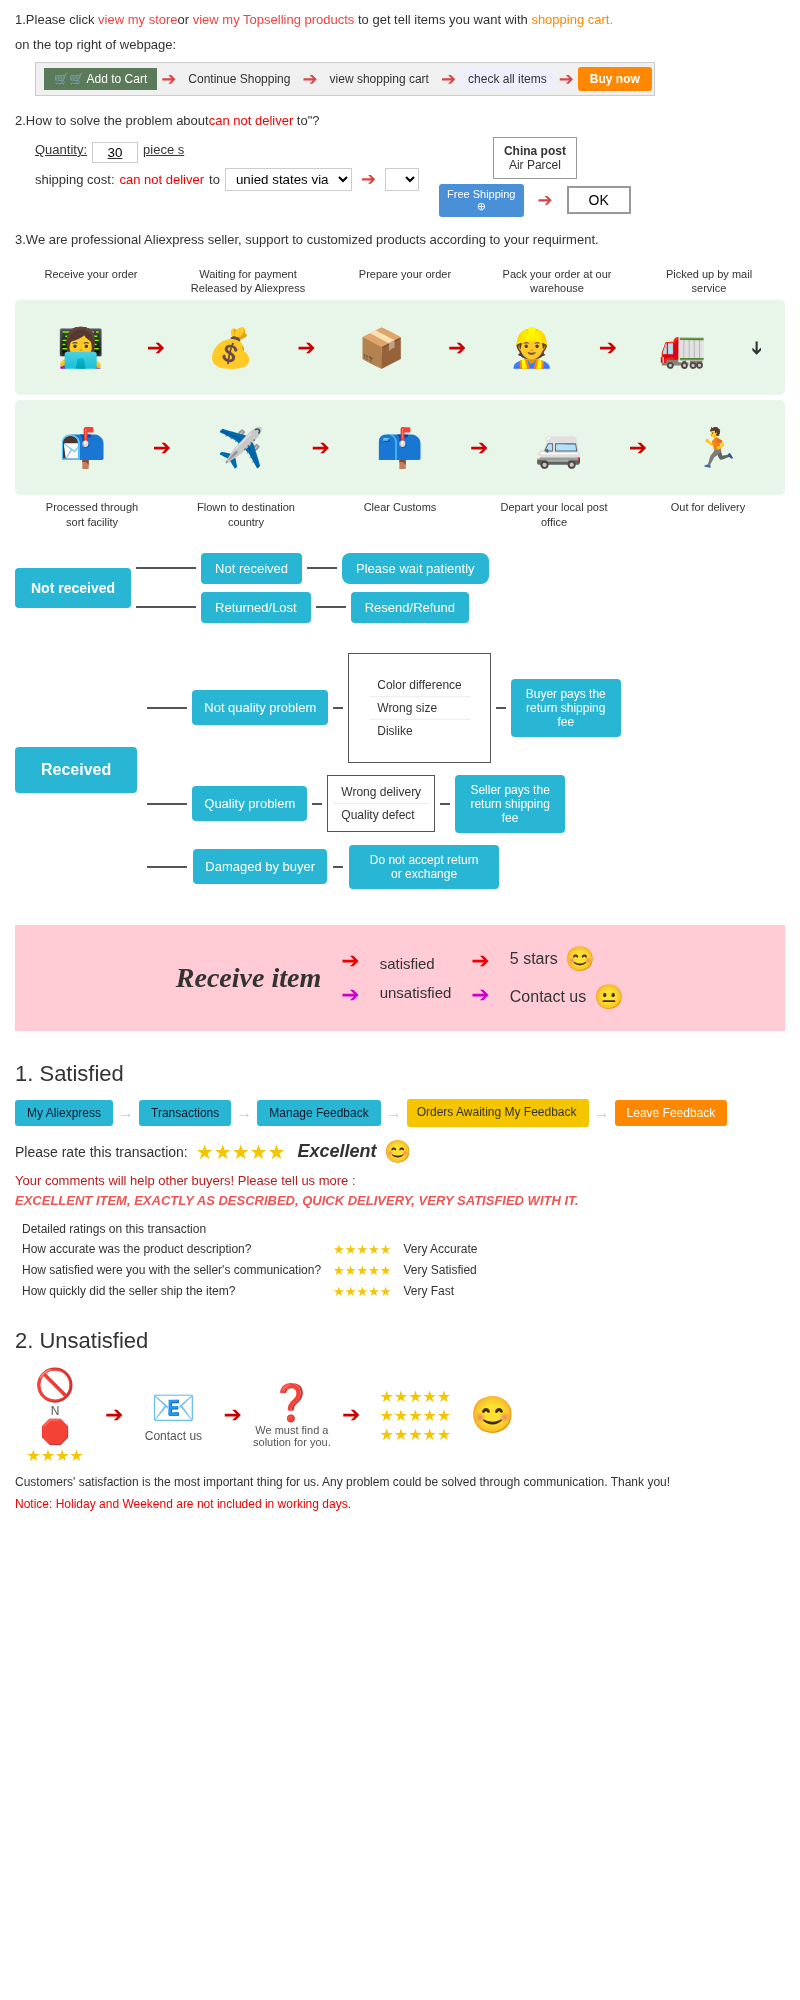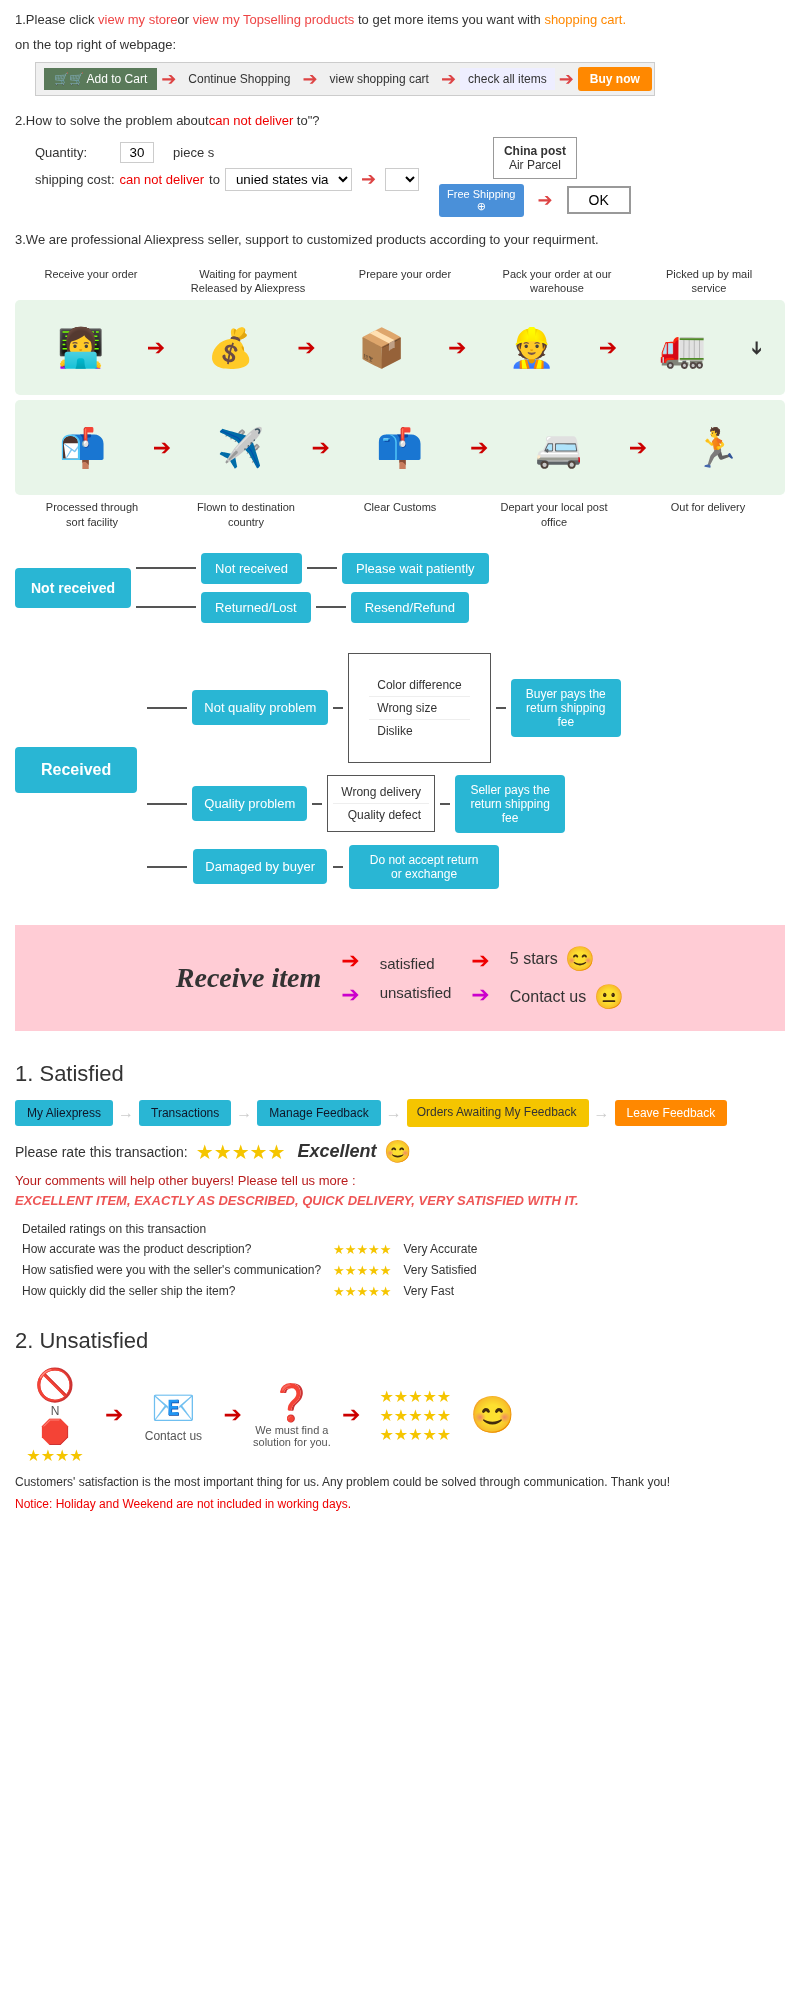--- a/index.html
+++ b/index.html
@@ -17,22 +17,22 @@
     .cart-step { display: flex; align-items: center; padding: 4px 8px; font-size: 12px; color: #333; white-space: nowrap; }
     .cart-step.cart-icon-step { background: #5a7a5a; color: white; padding: 4px 10px; }
     .arrow-red { color: #d44; font-size: 18px; margin: 0 4px; }
     .cart-step.buynow { background: #f80; color: white; border-radius: 3px; padding: 5px 12px; font-weight: bold; }
     .check-step { background: #eef; padding: 4px 8px; }
     
     
     .section2 { margin-bottom: 15px; }
     .section2 p { margin-bottom: 5px; line-height: 1.6; }
     .red-text { color: #e00; }
-    .qty-row { display: flex; align-items: center; gap: 19px; margin: 5px 0 5px 20px; }
-    .qty-input { border: 1px solid #ccc; padding: 2px 6px; width: 34px; text-align: center; margin-left: 14px; }
+    .qty-row { display: flex; gap: 5px; margin: 5px 0 5px 20px; text-decoration: underline; }
+    .qty-input { border: 1px solid #ccc; padding: 2px 6px; width: 46px; text-align: center; }
     .shipping-row { display: flex; align-items: center; gap: 5px; margin: 5px 0 5px 20px; }
     .shipping-select { border: 1px solid #ccc; padding: 2px 6px; background: #fff; }
     .ok-btn { background: #fff; border: 2px solid #999; padding: 4px 20px; font-size: 14px; cursor: pointer; }
     .china-post-box { border: 1px solid #999; padding: 6px 10px; text-align: center; font-size: 12px; }
     .free-ship-box { background: #4a90d9; color: white; padding: 4px 8px; font-size: 11px; text-align: center; border-radius: 3px; }
     .section2-right { display: flex; flex-direction: column; align-items: center; gap: 5px; }
     
     
     .section3 { margin-bottom: 20px; font-size: 13px; }
     
@@ -76,21 +76,21 @@
     .notice-text { font-size: 12px; color: #333; margin: 8px 0; }
     .notice-red { color: #e00; font-size: 12px; margin-top: 5px; }
     
   </style>
 </head>
 <body>
 <div class="page">
 
 <div class="section1">
   <p>
-    <span>1.Please click </span><a class="red-link">view my store</a><span>or </span><a class="red-link">view my Topselling products</a><span> to get more items you want with </span><a class="orange-link">shopping cart.</a>
+    <span>1.Please click </span><a class="red-link">view my store</a><span>or </span><a class="red-link">view my Topselling products</a><span> to get tell items you want with </span><a class="orange-link">shopping cart.</a>
   </p>
   <p>on the top right of webpage:</p>
 
   <div class="cart-bar">
     <div class="cart-step cart-icon-step">🛒 <span>🛒 Add to Cart</span></div>
     <span class="arrow-red">➔</span>
     <div class="cart-step">Continue Shopping</div>
     <span class="arrow-red">➔</span>
     <div class="cart-step">view shopping cart</div>
     <span class="arrow-red">➔</span>
@@ -190,21 +190,21 @@
 <div style="margin: 20px 0;">
 
   <div style="display:flex; align-items:center; gap:0; margin-bottom:20px; position:relative;">
     <div class="blue-box-lg" style="padding:12px 16px; font-size:14px; font-weight:bold;">Not received</div>
 
     <div style="display:flex; flex-direction:column; margin-left:5px;">
       <div style="display:flex; align-items:center; gap:5px; margin:4px 0;">
         <div style="width:60px; height:2px; background:#555;"></div>
         <div class="blue-box">Not received</div>
         <div style="width:30px; height:2px; background:#555;"></div>
-        <div class="blue-box" style="background:#29b6d4;">Please wait patiently</div>
+        <div class="blue-box" style="background:#29b6d4;border-radius:8px;">Please wait patiently</div>
       </div>
       <div style="display:flex; align-items:center; gap:5px; margin:4px 0;">
         <div style="width:60px; height:2px; background:#555;"></div>
         <div class="blue-box">Returned/Lost</div>
         <div style="width:30px; height:2px; background:#555;"></div>
         <div class="blue-box">Resend/Refund</div>
       </div>
     </div>
   </div>
 
@@ -224,21 +224,21 @@
           <div style="padding:4px 8px; font-size:12px;">Dislike</div>
         </div>
         <div style="width:10px; height:2px; background:#555;"></div>
         <div class="blue-box" style="background:#29b6d4; max-width:110px; font-size:12px;">Buyer pays the return shipping fee</div>
       </div>
 
       <div style="display:flex; align-items:center; gap:5px; margin:6px 0;">
         <div style="width:40px; height:2px; background:#555;"></div>
         <div class="blue-box" style="min-width:100px; padding:10px 12px;">Quality problem</div>
         <div style="width:10px; height:2px; background:#555;"></div>
-        <div style="border:1px solid #555; padding:5px;text-align:right;">
+        <div style="border:1px solid #555; padding:5px;">
           <div style="padding:4px 8px; border-bottom:1px solid #eee; font-size:12px;">Wrong delivery</div>
           <div style="padding:4px 8px; font-size:12px;">Quality defect</div>
         </div>
         <div style="width:10px; height:2px; background:#555;"></div>
         <div class="blue-box" style="background:#29b6d4; max-width:110px; font-size:12px;">Seller pays the return shipping fee</div>
       </div>
 
       <div style="display:flex; align-items:center; gap:6px; margin:6px 0;">
         <div style="width:40px; height:2px; background:#555;"></div>
         <div class="blue-box" style="min-width:100px; padding:10px 12px;">Damaged by buyer</div>

